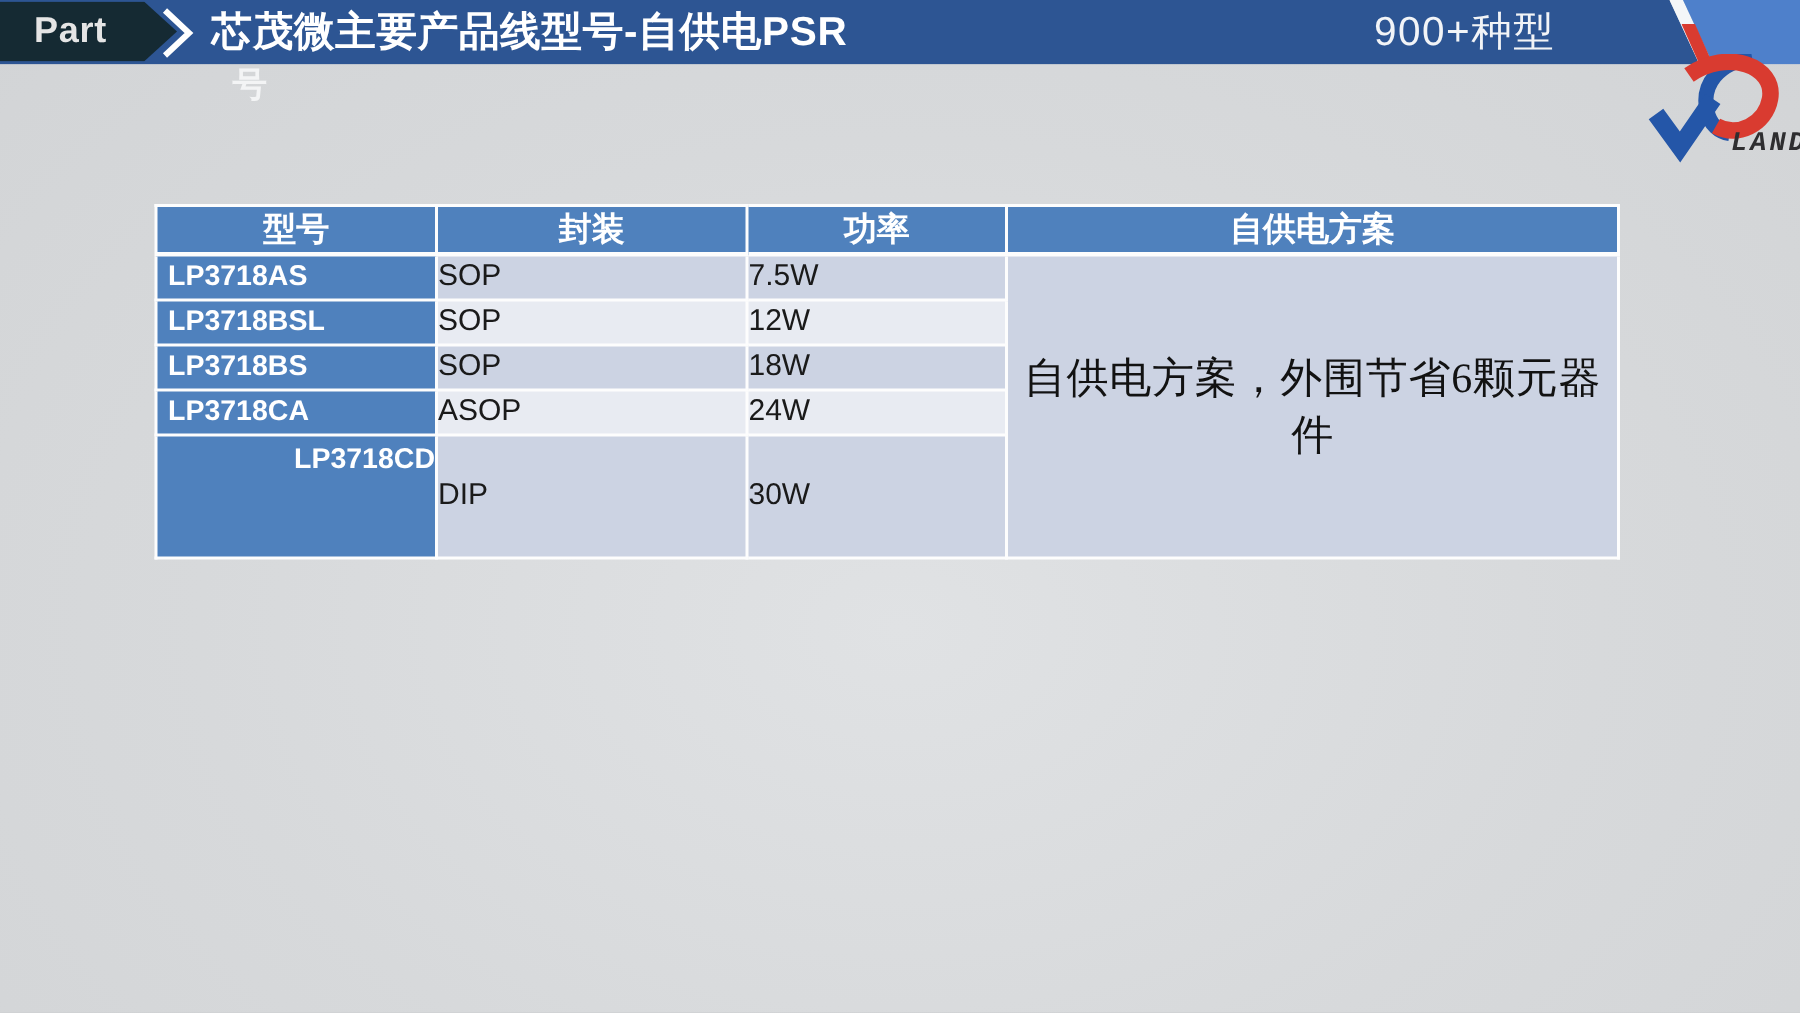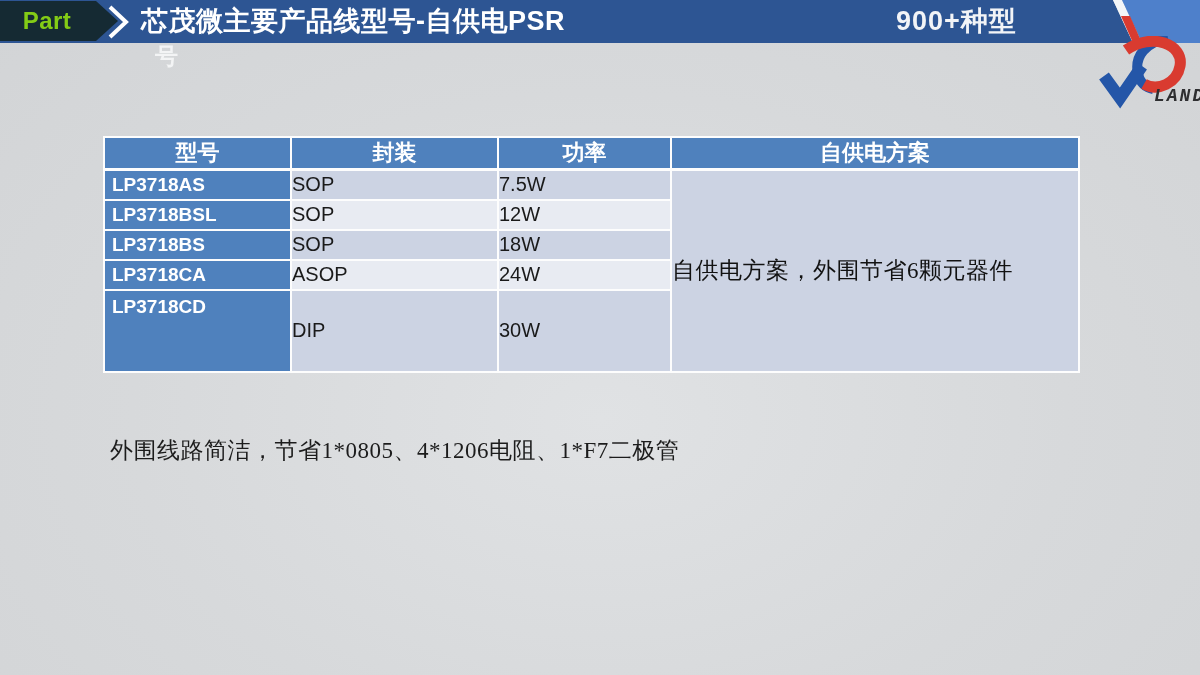--- a/index.html
+++ b/index.html
@@ -24,32 +24,32 @@
   .bar-redstripe { background:#d93b30; clip-path:polygon(1121px 16px, 1130px 16px, 1142px 43px, 1133px 43px); }
 
   .part-box {
     position:absolute; left:0; top:1px; width:118px; height:40px;
     background:#152a33;
     clip-path:polygon(0 0, 96px 0, 118px 20px, 96px 40px, 0 40px);
     display:flex; align-items:center; justify-content:center;
     padding-right:24px;
   }
   .part-box span {
-    color:#84cc16; font-size:24px; font-weight:bold; letter-spacing:0.5px;
+    color:#e5e5e5; font-size:24px; font-weight:bold; letter-spacing:0.5px;
   }
   .chevron-svg { position:absolute; left:102px; top:2px; }
 
   .bar-title {
     position:absolute; left:141px; top:0; height:27px; line-height:43px;
     color:#ffffff; font-size:27px; font-weight:bold; letter-spacing:0.5px;
     white-space:nowrap;
   }
   .bar-count {
-    position:absolute; left:896px; top:0; height:43px; line-height:43px;
-    color:#f2f4f7; font-size:27px; font-weight:bold; letter-spacing:1px;
+    position:absolute; left:916px; top:0; height:43px; line-height:43px;
+    color:#f2f4f7; font-size:27px; font-weight:normal; letter-spacing:1px;
   }
   .title-overflow {
     position:absolute; left:155px; top:41px;
     color:#f3f4f5; font-size:23px; font-weight:bold;
   }
 
   
   .logo { position:absolute; left:1096px; top:36px; width:138px; height:78px;font-family:Liberation Mono, monospace; }
   .logo-text {
     position:absolute; left:58px; top:50px;
@@ -68,30 +68,30 @@
     font-family:"Liberation Serif","DejaVu Serif",serif;
     font-size:22px; font-weight:bold; height:26px;
     border-bottom:3px solid #fdfdfd;
     margin-top:16px;
   }
   td.model {
     background:#4f81bd; color:#ffffff;
     font-size:19px; font-weight:bold;
     text-align:left; padding-left:7px; vertical-align:middle;
   }
-  td.model.top { vertical-align:top; padding-top:5px; }
+  td.model.top { vertical-align:top; padding-top:5px;text-align:right; }
   td.c {
     color:#1a1a1a; font-size:20px; text-align:left; vertical-align:middle;
   }
   .band-dark  { background:#ccd3e3; }
   .band-light { background:#e8ebf2; }
   td.advantage {
     background:#ccd3e3; color:#121212;
     font-family:"Liberation Serif","DejaVu Serif",serif;
-    font-size:23px; vertical-align:middle;
+    font-size:28px; text-align:center; vertical-align:middle;
     letter-spacing:0.5px;
   }
   tr.r  { height:30px; }
   tr.r5 { height:82px; }
 
   
   .notes {
     position:absolute; left:110px; top:434px;
     font-family:"Liberation Serif","DejaVu Serif",serif;
     font-size:23px; color:#1c1c1c; line-height:34px; letter-spacing:0.5px;
@@ -170,16 +170,15 @@
     </tr>
     <tr class="r5">
       <td class="model top">LP3718CD</td>
       <td class="c band-dark">DIP</td>
       <td class="c band-dark">30W</td>
     </tr>
   </tbody>
     </table>
 
   <div class="notes">
-    <div>外围线路简洁，节省1*0805、4*1206电阻、1*F7二极管</div>
   </div>
 
 </div>
 
 </body></html>

